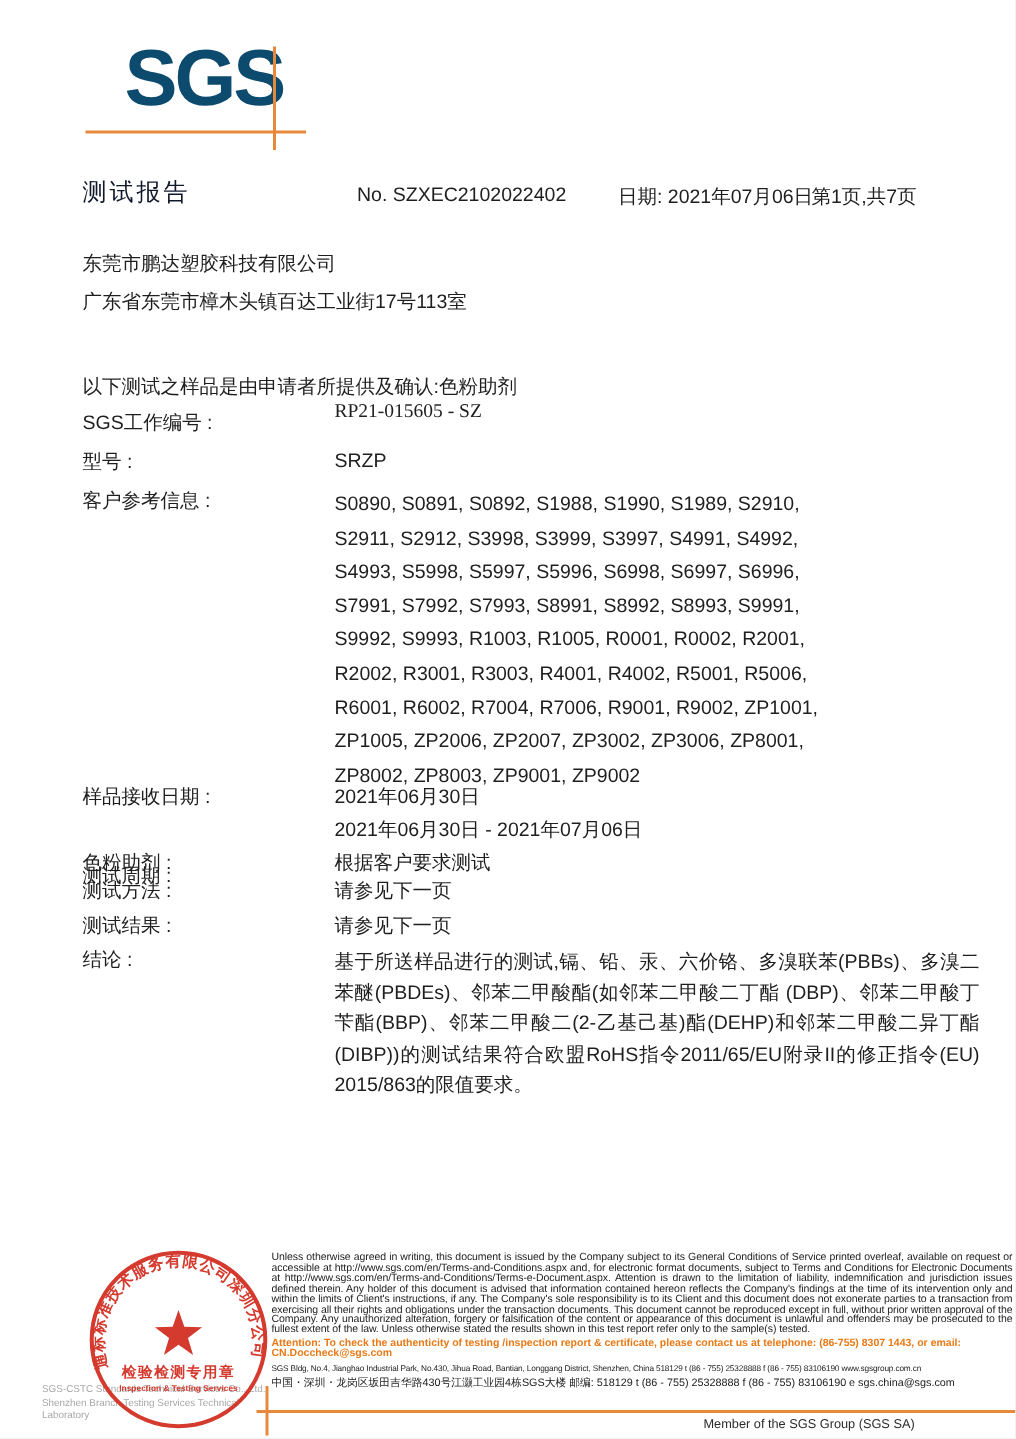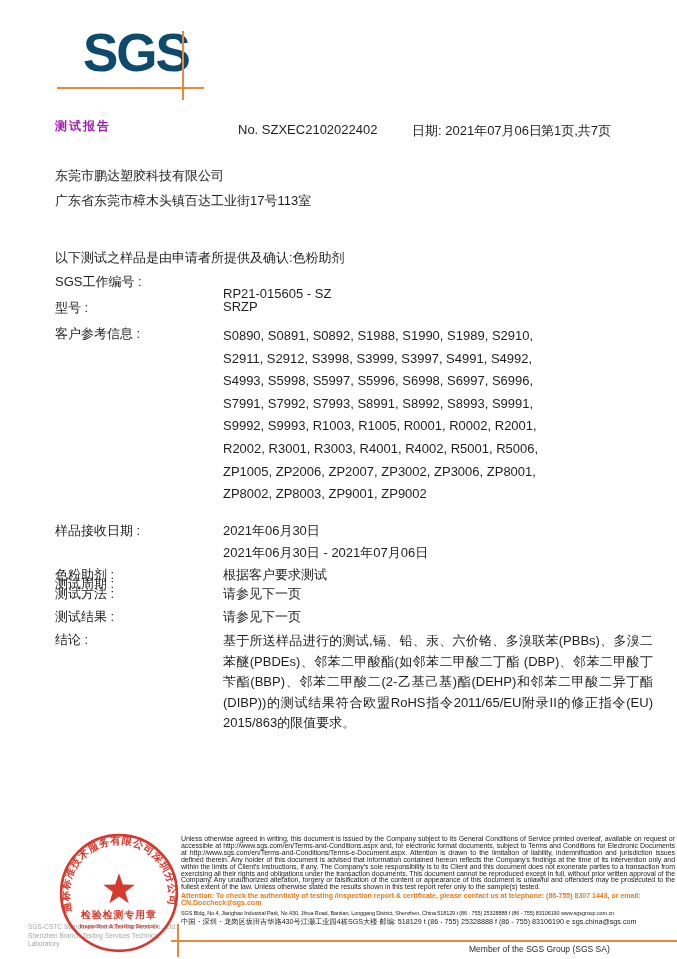--- a/index.html
+++ b/index.html
@@ -7,21 +7,21 @@
     position:relative;width:677px;height:959px;background:#ffffff;
     margin:0 auto;overflow:hidden;
     font-family:"Liberation Sans","DejaVu Sans",sans-serif;color:#262626;
   }
   .abs{position:absolute;}
   
   .logo-text{left:83px;top:26px;font-size:53px;font-weight:bold;color:#0c4a6e;letter-spacing:-2px;line-height:1;}
   .crop-h{height:2px;background:#e8883b;}
   .crop-v{width:2px;background:#e8883b;}
   
-  .report-title{left:55px;top:118px;font-size:12px;font-weight:bold;letter-spacing:2px;color:#a21caf;}
+  .report-title{left:55px;top:118px;font-size:16px;font-weight:normal;letter-spacing:2px;color:#0f172a;}
   .meta{font-size:13px;color:#1e1e1e;}
   
   .applicant{left:55px;top:163px;font-size:13px;line-height:25px;color:#1e1e1e;}
   .sample-statement{left:55px;top:249px;font-size:13px;color:#1e1e1e;}
   
   .flabel{left:55px;font-size:13px;color:#1e1e1e;}
   .fvalue{left:223px;font-size:13px;color:#1e1e1e;}
   .ref-lines{left:223px;top:325px;font-size:13px;line-height:22.6px;color:#1e1e1e;}
   .conclusion{left:223px;top:631px;width:430px;font-size:13px;line-height:20.5px;text-align:justify;color:#1e1e1e;}
   
@@ -56,33 +56,34 @@
   <div class="abs meta" style="left:541px;top:122px;">第1页,共7页</div>
 
   <div class="abs applicant">
     <div>东莞市鹏达塑胶科技有限公司</div>
     <div>广东省东莞市樟木头镇百达工业街17号113室</div>
   </div>
 
   <div class="abs sample-statement">以下测试之样品是由申请者所提供及确认:色粉助剂</div>
 
   <div class="abs flabel" style="top:273px;text-align:center;">SGS工作编号 :</div>
-  <div class="abs fvalue" style="top:286px;">RP21-015605 - SZ</div>
+  <div class="abs fvalue" style="top:266px;font-family:Liberation Serif, serif;">RP21-015605 - SZ</div>
 
   <div class="abs flabel" style="top:299px;">型号 :</div>
   <div class="abs fvalue" style="top:299px;text-align:right;">SRZP</div>
 
   <div class="abs flabel" style="top:325px;">客户参考信息 :</div>
   <div class="abs ref-lines">
     <div>S0890, S0891, S0892, S1988, S1990, S1989, S2910,</div>
     <div>S2911, S2912, S3998, S3999, S3997, S4991, S4992,</div>
     <div>S4993, S5998, S5997, S5996, S6998, S6997, S6996,</div>
     <div>S7991, S7992, S7993, S8991, S8992, S8993, S9991,</div>
     <div>S9992, S9993, R1003, R1005, R0001, R0002, R2001,</div>
     <div>R2002, R3001, R3003, R4001, R4002, R5001, R5006,</div>
+    <div>R6001, R6002, R7004, R7006, R9001, R9002, ZP1001,</div>
     <div>ZP1005, ZP2006, ZP2007, ZP3002, ZP3006, ZP8001,</div>
     <div>ZP8002, ZP8003, ZP9001, ZP9002</div>
   </div>
 
   <div class="abs flabel" style="top:522px;">样品接收日期 :</div>
   <div class="abs fvalue" style="top:522px;">2021年06月30日</div>
 
   <div class="abs flabel" style="top:575px;">测试周期 :</div>
   <div class="abs fvalue" style="top:544px;">2021年06月30日 - 2021年07月06日</div>
 

